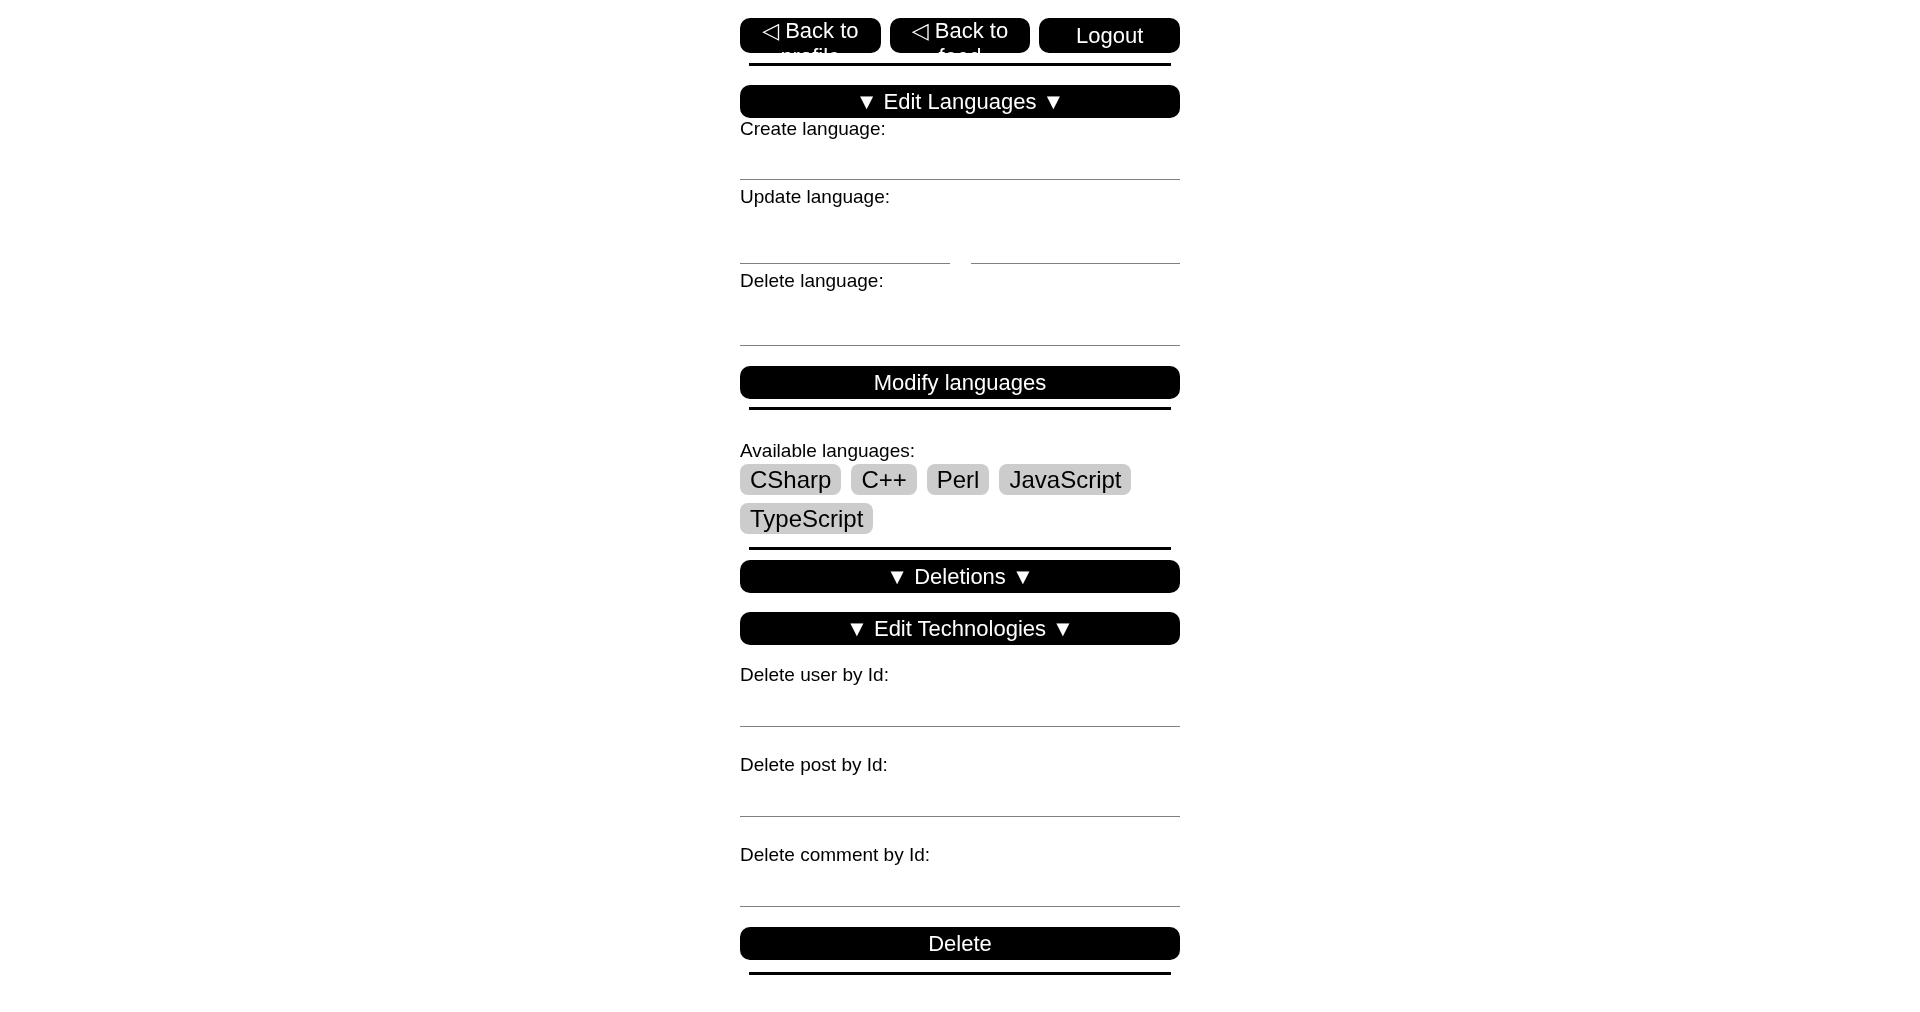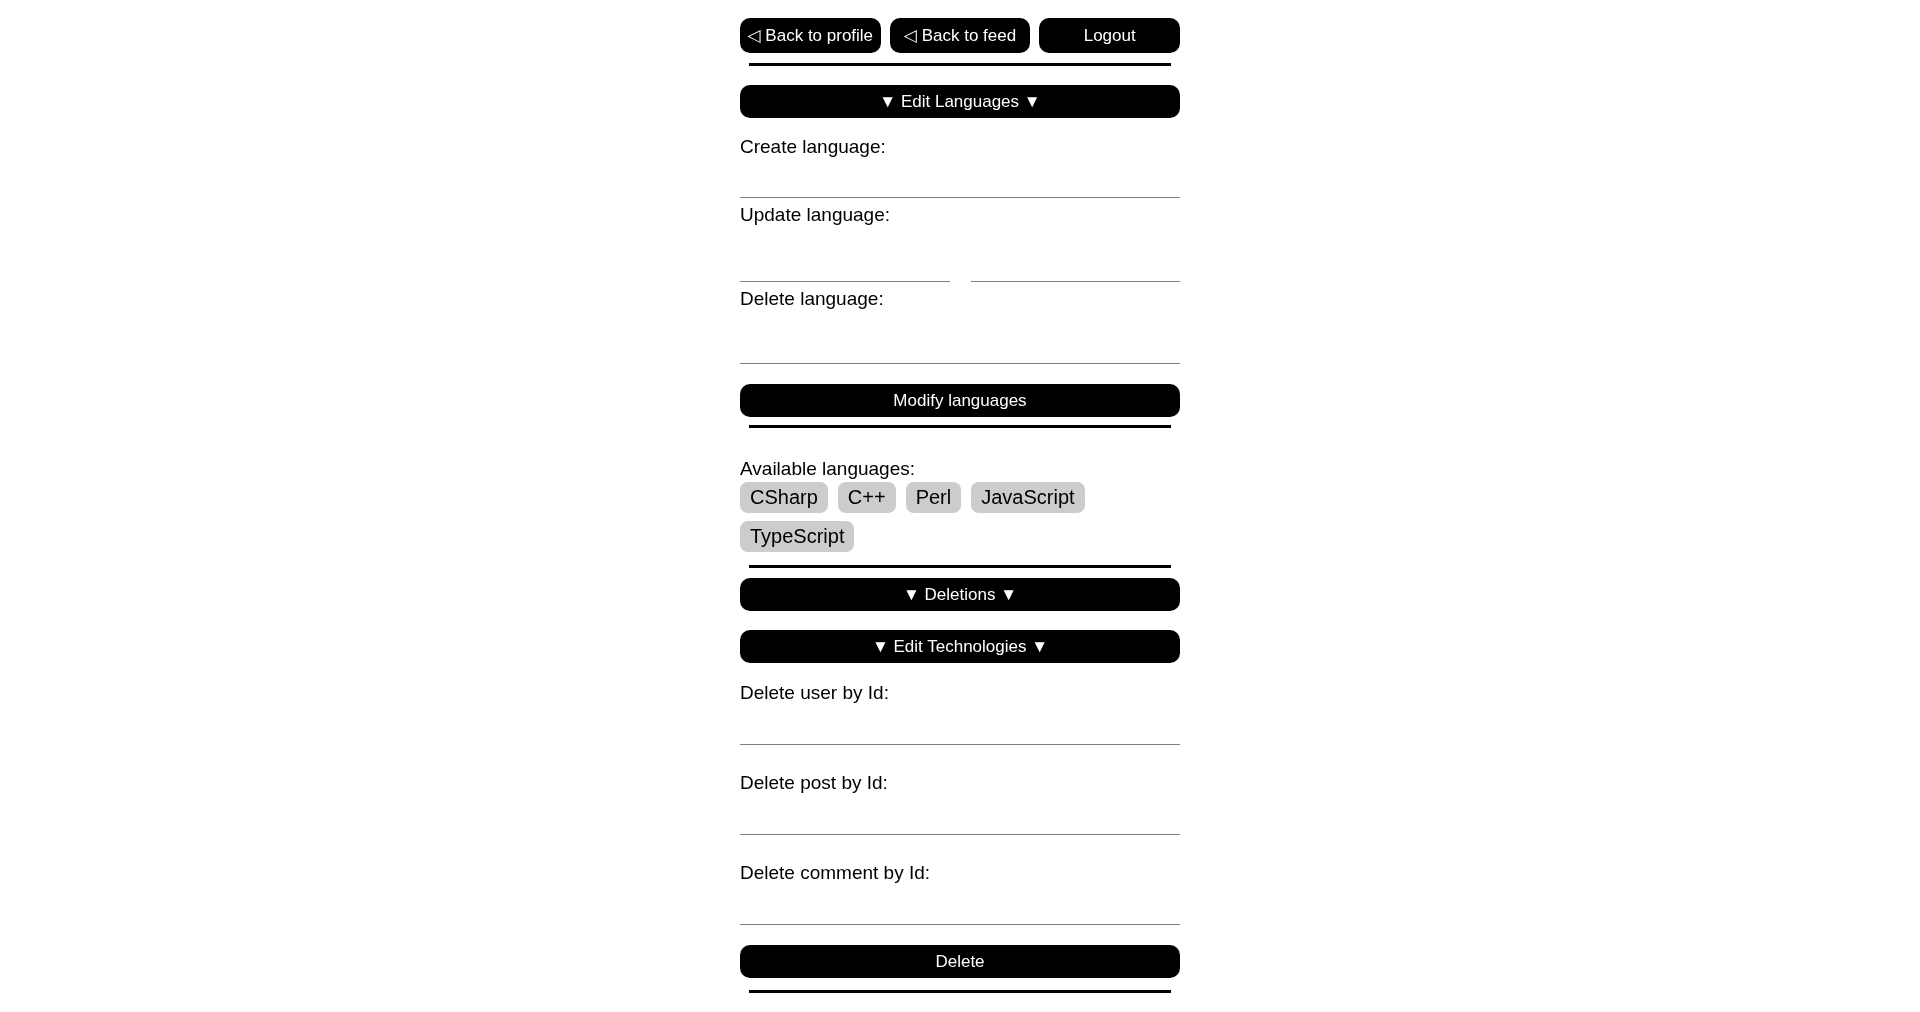--- a/index.html
+++ b/index.html
@@ -21,21 +21,21 @@
     display: flex;
     flex-direction: column;
   }
   
   .btn {
     background: #000000;
     color: #ffffff;
     border: none;
     border-radius: 10px;
     font-family: "Liberation Sans", sans-serif;
-    font-size: 17px;
+    font-size: 22px;
     cursor: pointer;
     padding: 0;
   }
   .btn-row {
     display: flex;
     justify-content: space-between;
     gap: 9px;
   }
   .btn-row .btn {
     flex: 1 1 0;
@@ -55,21 +55,21 @@
   .divider.after-modify   { margin-top: 8px; }
   .divider.after-tags     { margin-top: 13px; }
   .divider.after-delete   { margin-top: 12px; }
   
   .field-label {
     display: block;
     font-size: 19px;
     line-height: 22px;
     color: #000000;
   }
-  .mt-18 { margin-top: 18px; }
+  .mt-18 { }
   .mt-19 { margin-top: 19px; }
   .mt-14 { margin-top: 6px; }
   .mt-27 { margin-top: 27px; }
   .mt-17 { margin-top: 30px; }
   .mt-20 { margin-top: 20px; }
   .mt-10 { margin-top: 10px; }
   
   .line-input {
     width: 100%;
     border: none;
@@ -97,21 +97,21 @@
     display: flex;
     flex-wrap: wrap;
     column-gap: 10px;
     row-gap: 8px;
   }
   .tag {
     background: #cccccc;
     color: #000000;
     border-radius: 8px;
     padding: 4px 10px;
-    font-size: 20px;
+    font-size: 24px;
     line-height: 23px;
     white-space: nowrap;
   }
 </style>
 </head>
 <body>
 
 <div class="column">
 
   <div class="btn-row">

